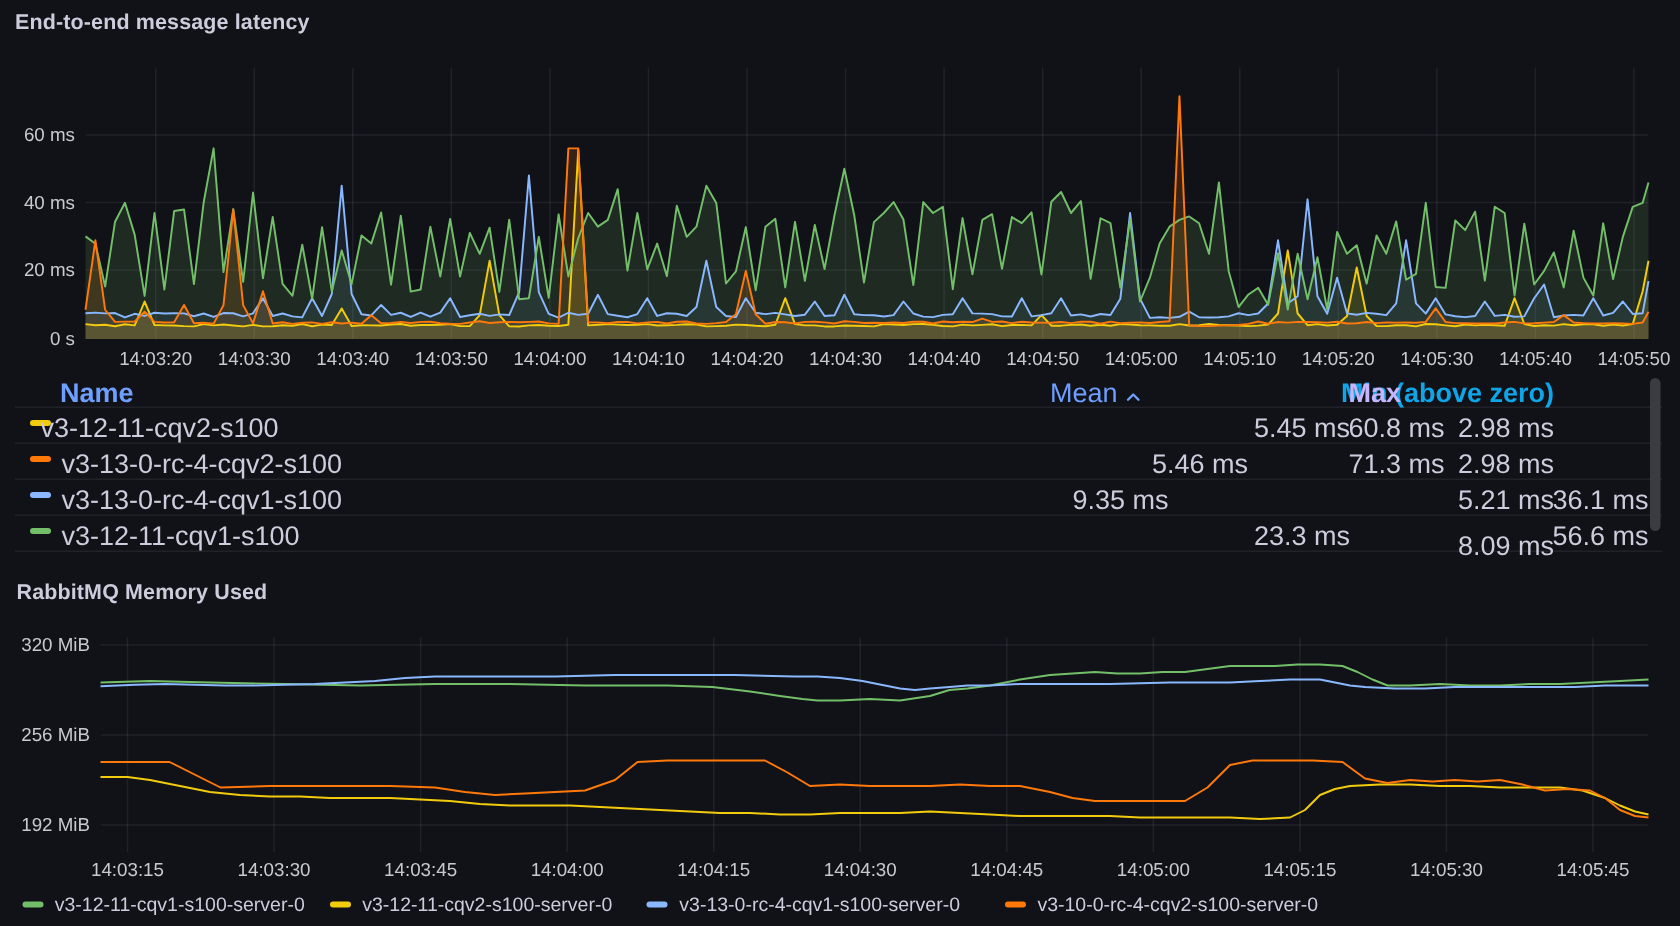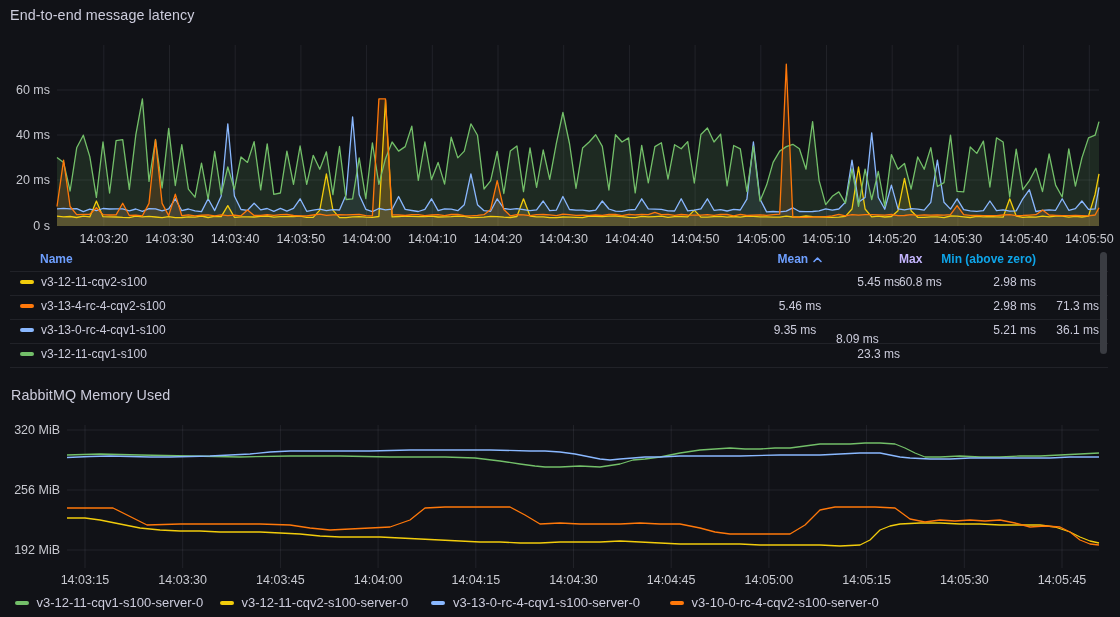--- a/index.html
+++ b/index.html
@@ -1,14 +1,14 @@
 <!DOCTYPE html>
 <html><head><meta charset="utf-8"><style>
 html,body{margin:0;padding:0;background:#111217;width:1120px;height:617px;overflow:hidden;font-family:"Liberation Sans",sans-serif}
-.t{position:absolute;font-weight:400;font-size:14.3px;color:#CCCCDC;letter-spacing:0.1px}
+.t{position:absolute;font-weight:700;font-size:14.3px;color:#CCCCDC;letter-spacing:0.1px}
 </style></head><body>
 <div class="t" style="left:10px;top:7px">End-to-end message latency</div>
 <div class="t" style="left:11px;top:387px">RabbitMQ Memory Used</div>
 <svg width="1120" height="617" style="position:absolute;left:0;top:0">
 <line x1="57.0" y1="90" x2="1099.0" y2="90" stroke="rgba(204,204,220,0.09)" stroke-width="1"></line>
 <line x1="57.0" y1="135" x2="1099.0" y2="135" stroke="rgba(204,204,220,0.09)" stroke-width="1"></line>
 <line x1="57.0" y1="180" x2="1099.0" y2="180" stroke="rgba(204,204,220,0.09)" stroke-width="1"></line>
 <line x1="103.8" y1="45" x2="103.8" y2="226" stroke="rgba(204,204,220,0.09)" stroke-width="1"></line>
 <line x1="169.5" y1="45" x2="169.5" y2="226" stroke="rgba(204,204,220,0.09)" stroke-width="1"></line>
 <line x1="235.2" y1="45" x2="235.2" y2="226" stroke="rgba(204,204,220,0.09)" stroke-width="1"></line>
@@ -79,50 +79,51 @@
 <text x="671.2" y="584" text-anchor="middle" font-size="12.5px" fill="#C8C9D0">14:04:45</text>
 <text x="768.9" y="584" text-anchor="middle" font-size="12.5px" fill="#C8C9D0">14:05:00</text>
 <text x="866.6" y="584" text-anchor="middle" font-size="12.5px" fill="#C8C9D0">14:05:15</text>
 <text x="964.3" y="584" text-anchor="middle" font-size="12.5px" fill="#C8C9D0">14:05:30</text>
 <text x="1062.0" y="584" text-anchor="middle" font-size="12.5px" fill="#C8C9D0">14:05:45</text>
 <path d="M67 455L100 454L140 455L190 456L240 457L290 456L340 456L390 457L420 457L445 457L475 458L500 461L520 464L535 466L545 467L560 467L580 466L600 467L620 464L633 460L645 459L660 457L680 453L700 450L715 449L730 448L745 449L760 449L775 448L790 448L805 446L820 444L835 444L850 444L865 443L880 443L895 444L905 448L915 453L925 457L940 457L960 456L980 457L1000 457L1020 456L1040 456L1060 455L1080 454L1099 453" fill="none" stroke="#73BF69" stroke-width="1.3" stroke-linejoin="round"></path>
 <path d="M67 518L85 518L100 520L120 524L140 528L160 530L180 531L200 531L220 532L240 532L260 532L280 533L300 534L320 536L340 537L360 537L380 537L400 538L420 539L440 540L460 541L480 542L500 542L520 543L540 543L560 542L580 542L600 542L620 541L640 542L660 543L680 544L700 544L720 544L740 544L760 545L780 545L800 545L820 545L840 546L860 545L870 540L880 530L890 526L900 524L920 523L940 523L960 524L980 524L1000 525L1020 525L1040 525L1055 527L1070 532L1080 537L1090 541L1099 543" fill="none" stroke="#F2CC0C" stroke-width="1.3" stroke-linejoin="round"></path>
 <path d="M67 457.5L90 456.5L110 456L130 456.5L150 457L170 457L190 456.5L210 456L230 455L250 454L270 452L290 451L330 451L370 451L410 450L450 450L490 450L530 451L545 451L560 452L575 454L590 457L600 459L610 460L620 459L633 458L645 457L660 457L680 456L700 456L740 456L780 455L820 455L840 454L860 453L880 453L890 455L900 457L910 458L930 459L950 459L970 458L990 458L1010 458L1030 458L1050 458L1070 457L1090 457L1099 457" fill="none" stroke="#8AB8FF" stroke-width="1.3" stroke-linejoin="round"></path>
 <path d="M67 508L90 508L113 508L147 525L180 524L220 524L260 524L290 525L310 528L330 530L350 529L370 528L390 527L410 520L425 508L445 507L470 507L490 507L510 507L525 515L540 524L560 523L580 524L600 524L620 524L640 523L660 524L680 524L700 528L715 532L730 534L750 534L770 534L790 534L805 525L820 510L835 507L855 507L875 507L895 508L910 519L925 522L940 520L955 521L970 520L985 521L1000 520L1015 523L1030 527L1045 526L1060 527L1070 532L1080 540L1090 544L1099 545" fill="none" stroke="#FF780A" stroke-width="1.3" stroke-linejoin="round"></path>
 </svg>
-<div style="position:absolute;left:0;top:248px;width:895px;height:125px;font-size:12px;color:#CCCCDC">
+<div style="position:absolute;left:0;top:248px;width:895px;height:125px;font-size:18px;color:#CCCCDC">
 <div style="color:#6E9FFF;font-weight:700;position:absolute;top:4px;left:40px">Name</div>
-<div style="color:#6E9FFF;font-weight:700;position:absolute;top:4px;left:700px;width:200px;text-align:center">Mean <svg width="11" height="9" style="margin-bottom:-1px">
+<div style="color:#6E9FFF;font-weight:400;position:absolute;top:4px;left:700px;width:200px;text-align:left">Mean <svg width="11" height="9" style="margin-bottom:-1px">
         <path d="M2 6.5 L5.5 3 L9 6.5" stroke="#6E9FFF" stroke-width="1.6" fill="none" stroke-linecap="round" stroke-linejoin="round"></path>
       </svg></div>
 <div style="color:#0ea5e9;font-weight:700;position:absolute;top:4px;left:836px;width:200px;text-align:right">Min (above zero)</div>
 <div style="color:#c4b5fd;font-weight:700;position:absolute;top:4px;left:899px;width:200px;">Max</div>
 <div style="position:absolute;left:10px;top:22.5px;width:1098px;height:24px;border-top:1px solid rgba(204,204,220,0.09)"></div>
 <div style="position:absolute;left:20px;top:31.5px;width:14px;height:4.5px;border-radius:2.5px;background:#F2CC0C"></div>
-<div style="position:absolute;left:41px;top:26.5px">v3-12-11-cqv2-s100</div>
+<div style="position:absolute;left:27px;top:26.5px">v3-12-11-cqv2-s100</div>
 <div style="position:absolute;left:700px;top:26.5px;width:200px;text-align:right">5.45 ms</div>
 <div style="position:absolute;left:836px;top:26.5px;width:200px;text-align:right">2.98 ms</div>
 <div style="position:absolute;left:899px;top:26.5px;width:200px;">60.8 ms</div>
 <div style="position:absolute;left:10px;top:46.5px;width:1098px;height:24px;border-top:1px solid rgba(204,204,220,0.09)"></div>
 <div style="position:absolute;left:20px;top:55.5px;width:14px;height:4.5px;border-radius:2.5px;background:#FF780A"></div>
-<div style="position:absolute;left:41px;top:50.5px">v3-13-4-rc-4-cqv2-s100</div>
+<div style="position:absolute;left:41px;top:50.5px">v3-13-0-rc-4-cqv2-s100</div>
 <div style="position:absolute;left:700px;top:50.5px;width:200px;text-align:center">5.46 ms</div>
 <div style="position:absolute;left:836px;top:50.5px;width:200px;text-align:right">2.98 ms</div>
-<div style="position:absolute;left:899px;top:50.5px;width:200px;text-align:right">71.3 ms</div>
+<div style="position:absolute;left:899px;top:50.5px;width:200px;">71.3 ms</div>
 <div style="position:absolute;left:10px;top:70.5px;width:1098px;height:24px;border-top:1px solid rgba(204,204,220,0.09)"></div>
 <div style="position:absolute;left:20px;top:79.5px;width:14px;height:4.5px;border-radius:2.5px;background:#8AB8FF"></div>
 <div style="position:absolute;left:41px;top:74.5px">v3-13-0-rc-4-cqv1-s100</div>
-<div style="position:absolute;left:695px;top:74.5px;width:200px;text-align:center">9.35 ms</div>
+<div style="position:absolute;left:715px;top:74.5px;width:200px;text-align:left">9.35 ms</div>
 <div style="position:absolute;left:836px;top:74.5px;width:200px;text-align:right">5.21 ms</div>
 <div style="position:absolute;left:899px;top:74.5px;width:200px;text-align:right">36.1 ms</div>
 <div style="position:absolute;left:10px;top:94.5px;width:1098px;height:24px;border-top:1px solid rgba(204,204,220,0.09)"></div>
 <div style="position:absolute;left:20px;top:103.5px;width:14px;height:4.5px;border-radius:2.5px;background:#73BF69"></div>
 <div style="position:absolute;left:41px;top:98.5px">v3-12-11-cqv1-s100</div>
 <div style="position:absolute;left:700px;top:98.5px;width:200px;text-align:right">23.3 ms</div>
-<div style="position:absolute;left:836px;top:84px;width:200px;text-align:left">8.09 ms</div>
+<div style="position:absolute;left:836px;top:106px;width:200px;text-align:right">8.09 ms</div>
+<div style="position:absolute;left:899px;top:98.5px;width:200px;text-align:right">56.6 ms</div>
 <div style="position:absolute;left:10px;top:118.5px;width:1098px;border-top:1px solid rgba(204,204,220,0.09)"></div>
 <div style="position:absolute;left:1100px;top:4px;width:7px;height:102px;border-radius:3.5px;background:#3A3C42"></div>
 </div>
 <div style="position:absolute;left:0;top:594px;width:1120px;height:20px;font-size:13px;color:#CCCCDC">
 <div style="position:absolute;left:14.5px;top:6.5px;width:14.5px;height:4.5px;border-radius:2.5px;background:#73BF69"></div>
 <div style="position:absolute;left:36.5px;top:1px">v3-12-11-cqv1-s100-server-0</div>
 <div style="position:absolute;left:219.5px;top:6.5px;width:14.5px;height:4.5px;border-radius:2.5px;background:#F2CC0C"></div>
 <div style="position:absolute;left:241.5px;top:1px">v3-12-11-cqv2-s100-server-0</div>
 <div style="position:absolute;left:430.9px;top:6.5px;width:14.5px;height:4.5px;border-radius:2.5px;background:#8AB8FF"></div>
 <div style="position:absolute;left:452.9px;top:1px">v3-13-0-rc-4-cqv1-s100-server-0</div>

